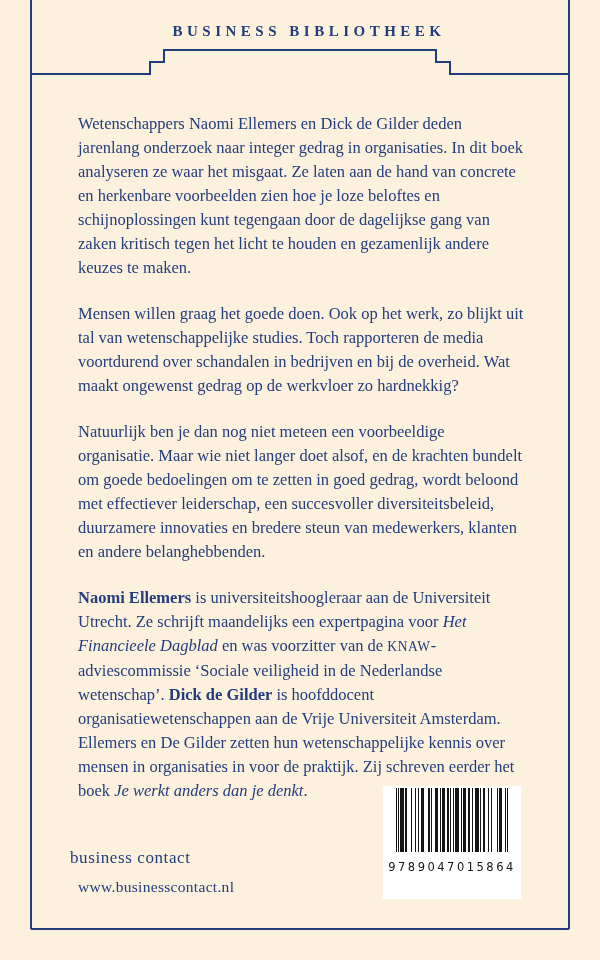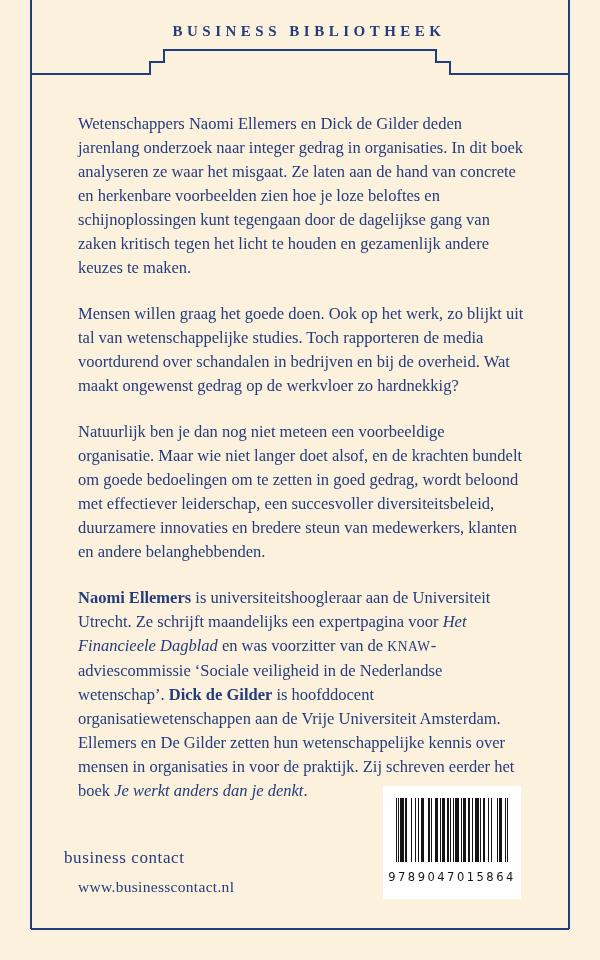--- a/index.html
+++ b/index.html
@@ -22,33 +22,33 @@
   .content{
     position:absolute;left:78px;top:112px;width:446px;
     font-size:16.5px;line-height:24px;
   }
   .content p{margin:0 0 22px 0;}
   .content p:last-child{margin-bottom:4px;}
   .seg-bold{font-weight:bold;}
   .seg-italic{font-style:italic;}
   .seg-caps{font-size:0.82em;letter-spacing:0.6px;}
   .publisher-name{
-    position:absolute;left:64px;top:848px;
+    position:absolute;left:70px;top:848px;
     font-size:17px;letter-spacing:0.6px;
   }
   .publisher-site{
     position:absolute;left:78px;top:878px;
     font-size:15.5px;letter-spacing:0.3px;
   }
   .barcode-box{
     position:absolute;left:383px;top:786px;
     width:138px;height:113px;
     background:#ffffff;
     box-sizing:border-box;
-    padding-top:12px;
+    padding-top:2px;
     display:flex;flex-direction:column;align-items:center;
   }
   .bars{display:flex;height:64px;}
   .module{width:1.2px;height:100%;}
   .module.on{background:#151515;}
   .barcode-number{
     margin-top:8px;
     font-family:"DejaVu Sans",sans-serif;
     font-size:11.5px;
     letter-spacing:2.5px;

